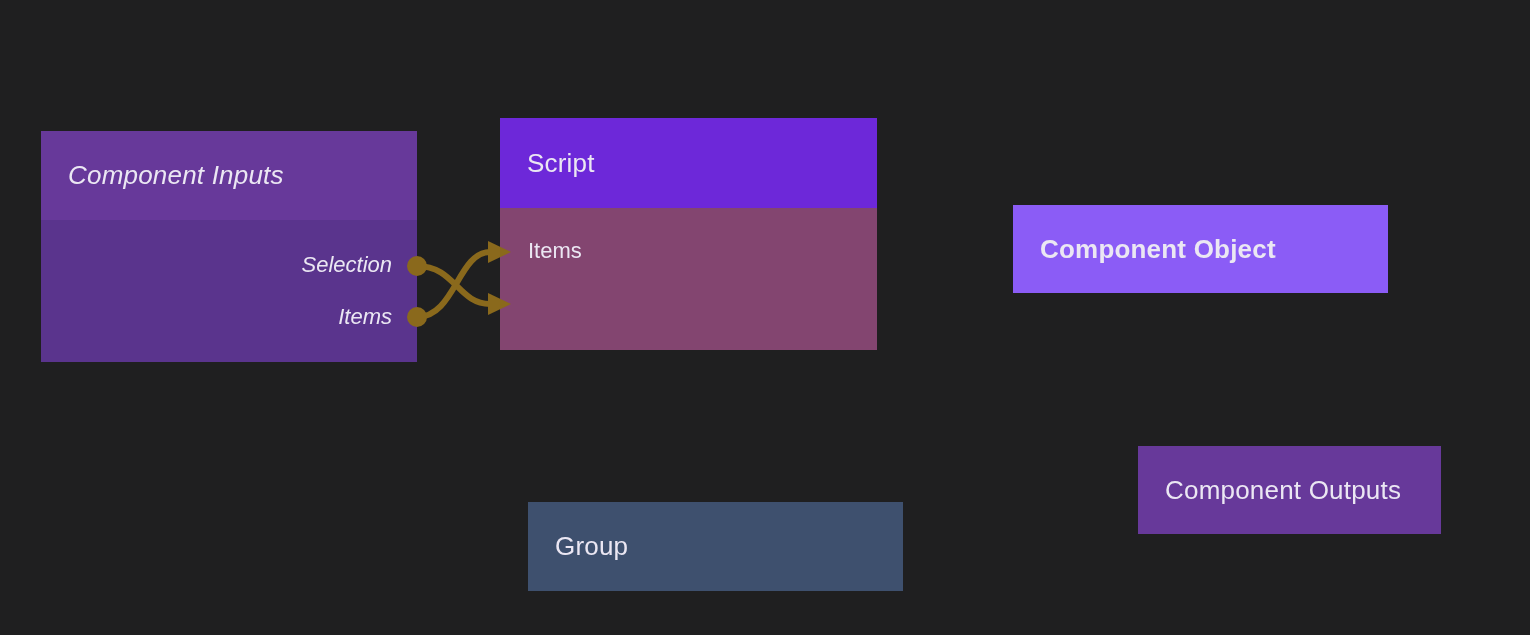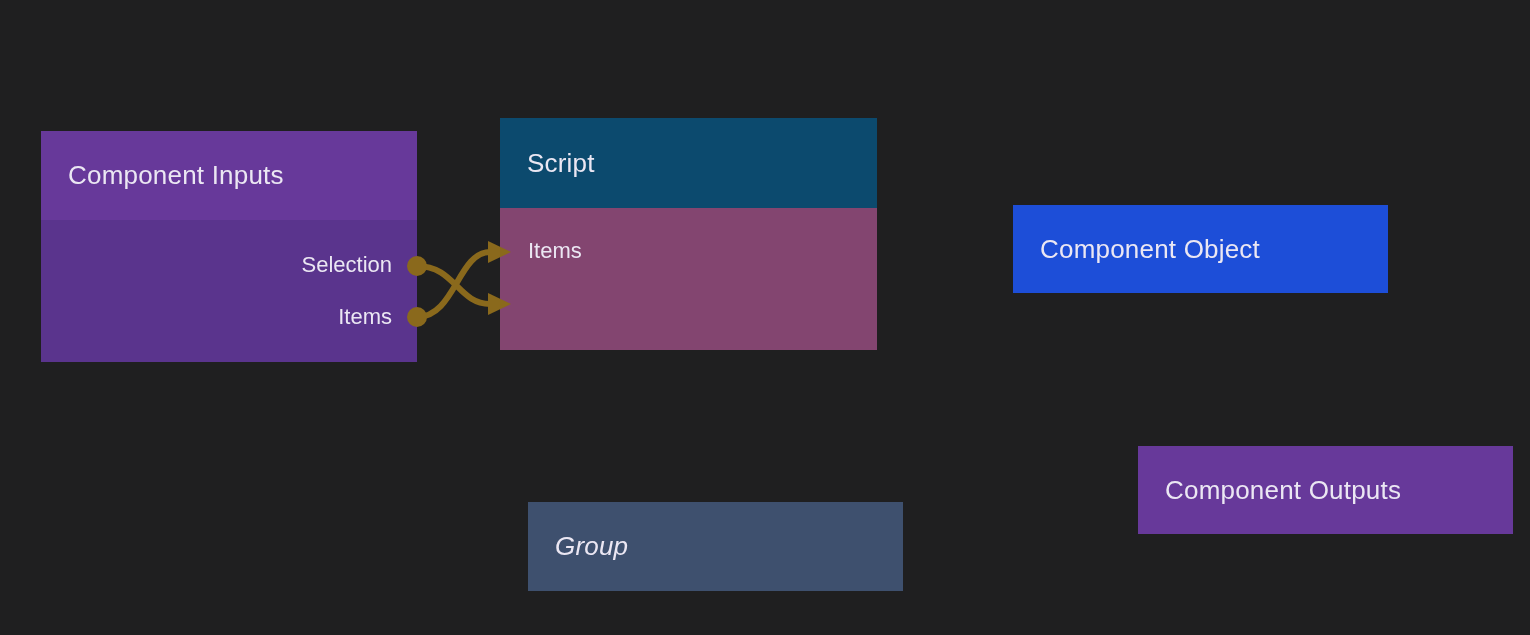--- a/index.html
+++ b/index.html
@@ -45,33 +45,33 @@
     justify-content: flex-end;
     padding-right: 25px;
     padding-left: 30px;
   }
   .port-row.in {
     justify-content: flex-start;
     padding-left: 28px;
   }
 
   
-  #node-component-inputs { left: 41px; top: 131px; width: 376px; height: 231px; }
+  #node-component-inputs { left: 41px; top: 131px; width: 376px; height: 231px; font-style: italic; }
   #node-component-inputs .node-header { height: 89px; background: #67399a; }
   #node-component-inputs .node-body { height: 142px; background: #5a348d; padding-top: 19px; }
 
   
   #node-script { left: 500px; top: 118px; width: 377px; height: 232px; }
-  #node-script .node-header { height: 90px; background: #0c4a6e; }
+  #node-script .node-header { height: 90px; background: #6d28d9; }
   #node-script .node-body { height: 142px; background: #834570; padding-top: 17px; }
 
   
-  #node-component-object { left: 1013px; top: 205px; width: 375px; height: 88px; background: #1d4ed8; }
-  #node-component-outputs { left: 1138px; top: 446px; width: 375px; height: 88px; background: #67399a; }
-  #node-group { left: 528px; top: 502px; width: 375px; height: 89px; background: #3e506e; font-style: italic; }
+  #node-component-object { left: 1013px; top: 205px; width: 375px; height: 88px; background: #8b5cf6; font-weight: bold; }
+  #node-component-outputs { left: 1138px; top: 446px; width: 303px; height: 88px; background: #67399a; }
+  #node-group { left: 528px; top: 502px; width: 375px; height: 89px; background: #3e506e; }
   .title-only {
     display: flex;
     align-items: center;
     padding-left: 27px;
     font-size: 26px;
     letter-spacing: 0.2px;
     box-sizing: border-box;
   }
 
   

